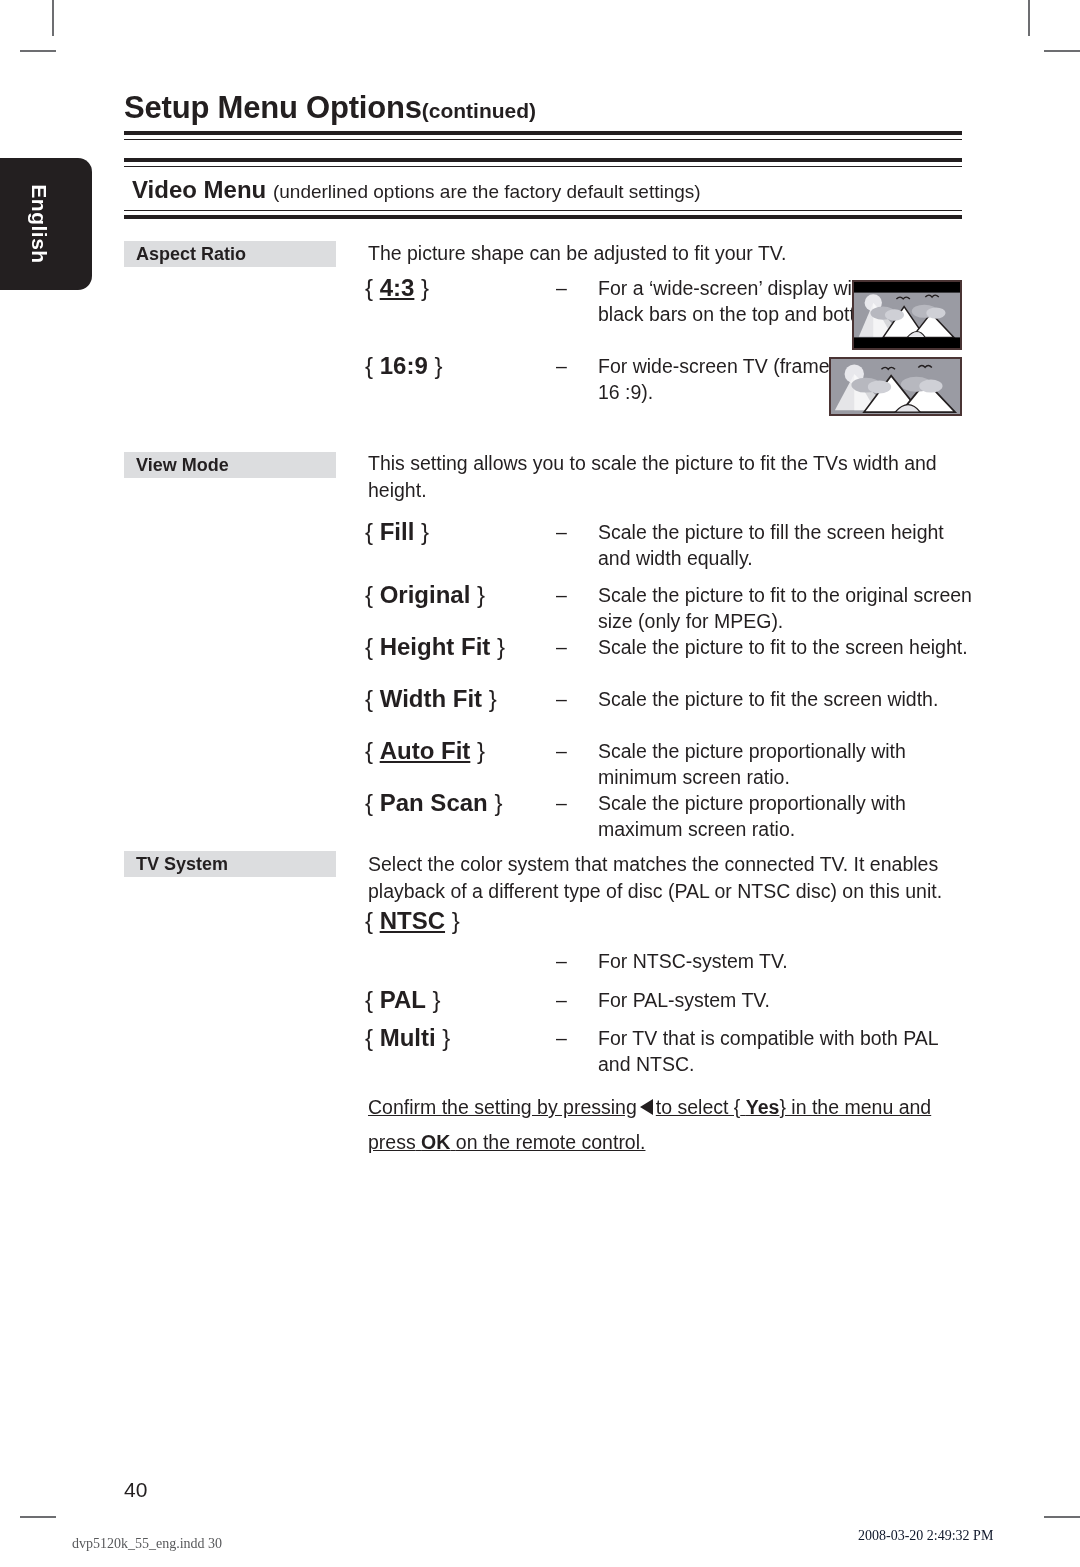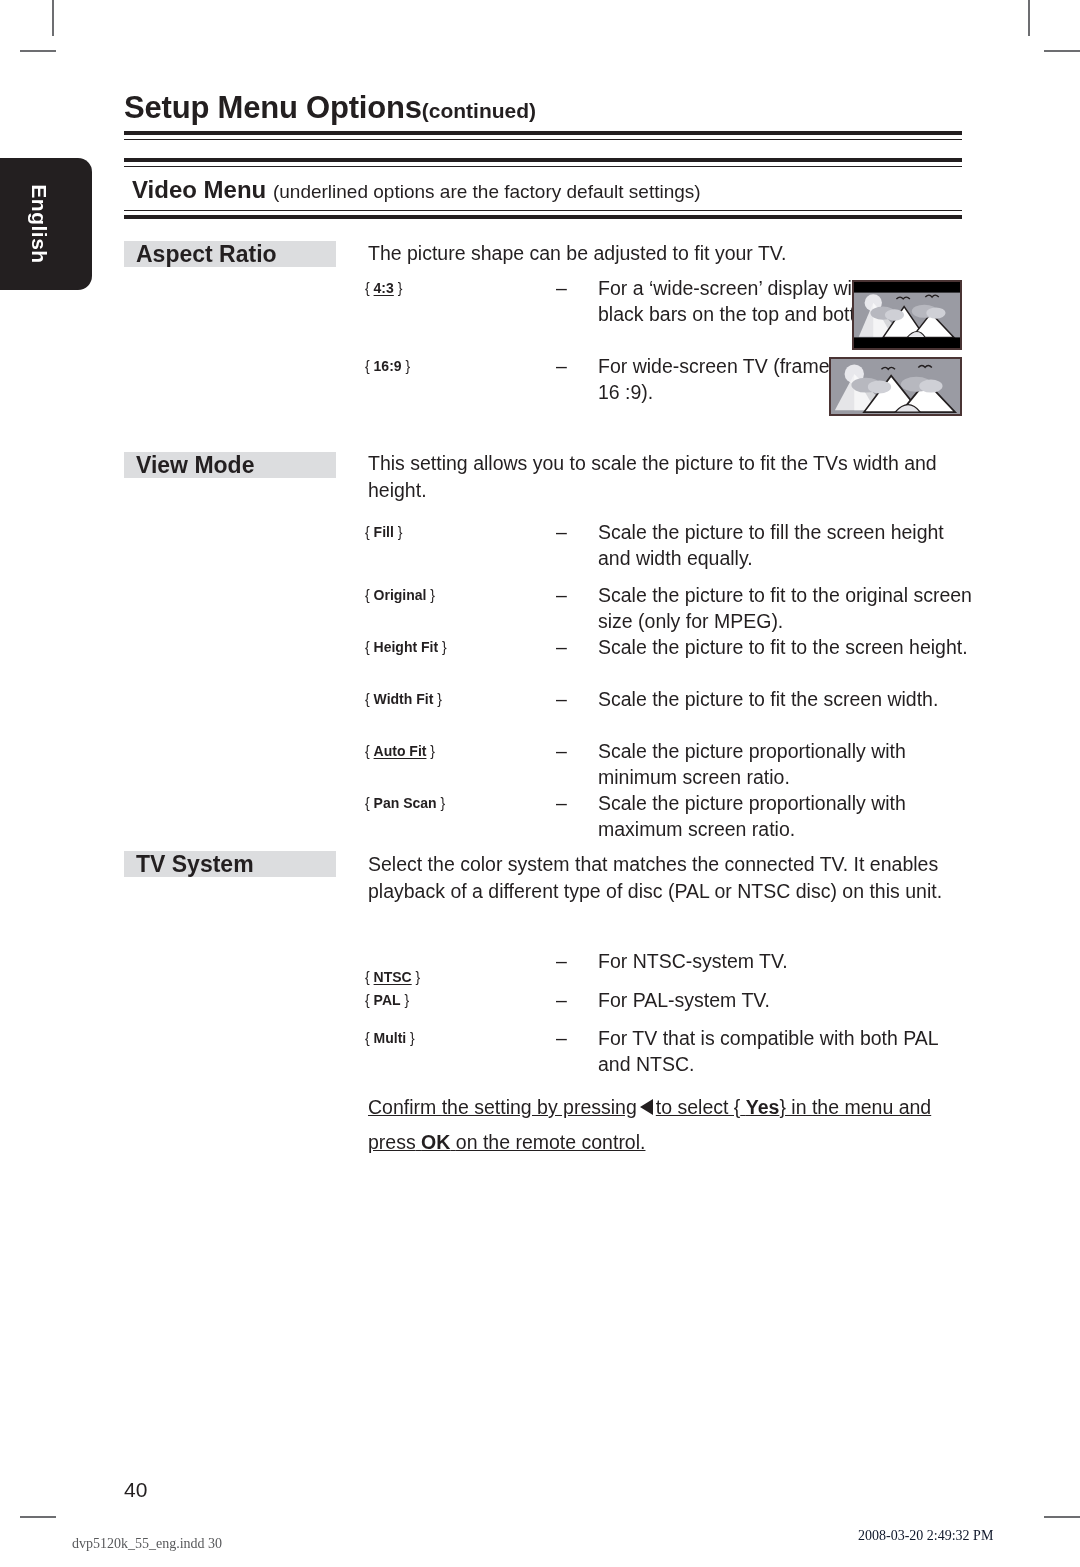--- a/index.html
+++ b/index.html
@@ -108,40 +108,40 @@
     font-weight: normal;
   }
 
   
   .row-label {
     position: absolute;
     left: 0;
     width: 212px;
     height: 26px;
     background: #dcdddf;
-    font-size: 23px;
+    font-size: 18px;
     font-weight: bold;
     line-height: 26px;
     padding-left: 12px;
     box-sizing: border-box;
     white-space: nowrap;
   }
 
   .intro {
     position: absolute;
     left: 244px;
     width: 590px;
     font-size: 19.5px;
     line-height: 27px;
   }
 
   .opt-term {
     position: absolute;
     left: 241px;
-    font-size: 14px;
+    font-size: 24px;
     white-space: nowrap;
     line-height: 26px;
   }
   .opt-term b { font-weight: bold; }
   .opt-term u { text-decoration: underline; text-underline-offset: 2px; }
 
   .opt-dash {
     position: absolute;
     left: 432px;
     font-size: 19.5px;
@@ -320,21 +320,21 @@
   <div class="opt-dash" style="top:738px">–</div>
   <div class="opt-desc" style="top:738px">Scale the picture proportionally with minimum screen ratio.</div>
 
   <div class="opt-term" style="top:790px">{&nbsp;<b>Pan Scan</b>&nbsp;}</div>
   <div class="opt-dash" style="top:790px">–</div>
   <div class="opt-desc" style="top:790px">Scale the picture proportionally with maximum screen ratio.</div>
 
   <div class="row-label" style="top:851px">TV System</div>
   <div class="intro" style="top:851px; width:600px;">Select the color system that matches the connected TV. It enables playback of a different type of disc (PAL or NTSC disc) on this unit.</div>
 
-  <div class="opt-term" style="top:964px">{&nbsp;<b><u>NTSC</u></b>&nbsp;}</div>
+  <div class="opt-term" style="top:908px">{&nbsp;<b><u>NTSC</u></b>&nbsp;}</div>
   <div class="opt-dash" style="top:948px">–</div>
   <div class="opt-desc" style="top:948px">For NTSC-system TV.</div>
 
   <div class="opt-term" style="top:987px">{&nbsp;<b>PAL</b>&nbsp;}</div>
   <div class="opt-dash" style="top:987px">–</div>
   <div class="opt-desc" style="top:987px">For PAL-system TV.</div>
 
   <div class="opt-term" style="top:1025px">{&nbsp;<b>Multi</b>&nbsp;}</div>
   <div class="opt-dash" style="top:1025px">–</div>
   <div class="opt-desc" style="top:1025px; width:340px;">For TV that is compatible with both PAL and NTSC.</div>

